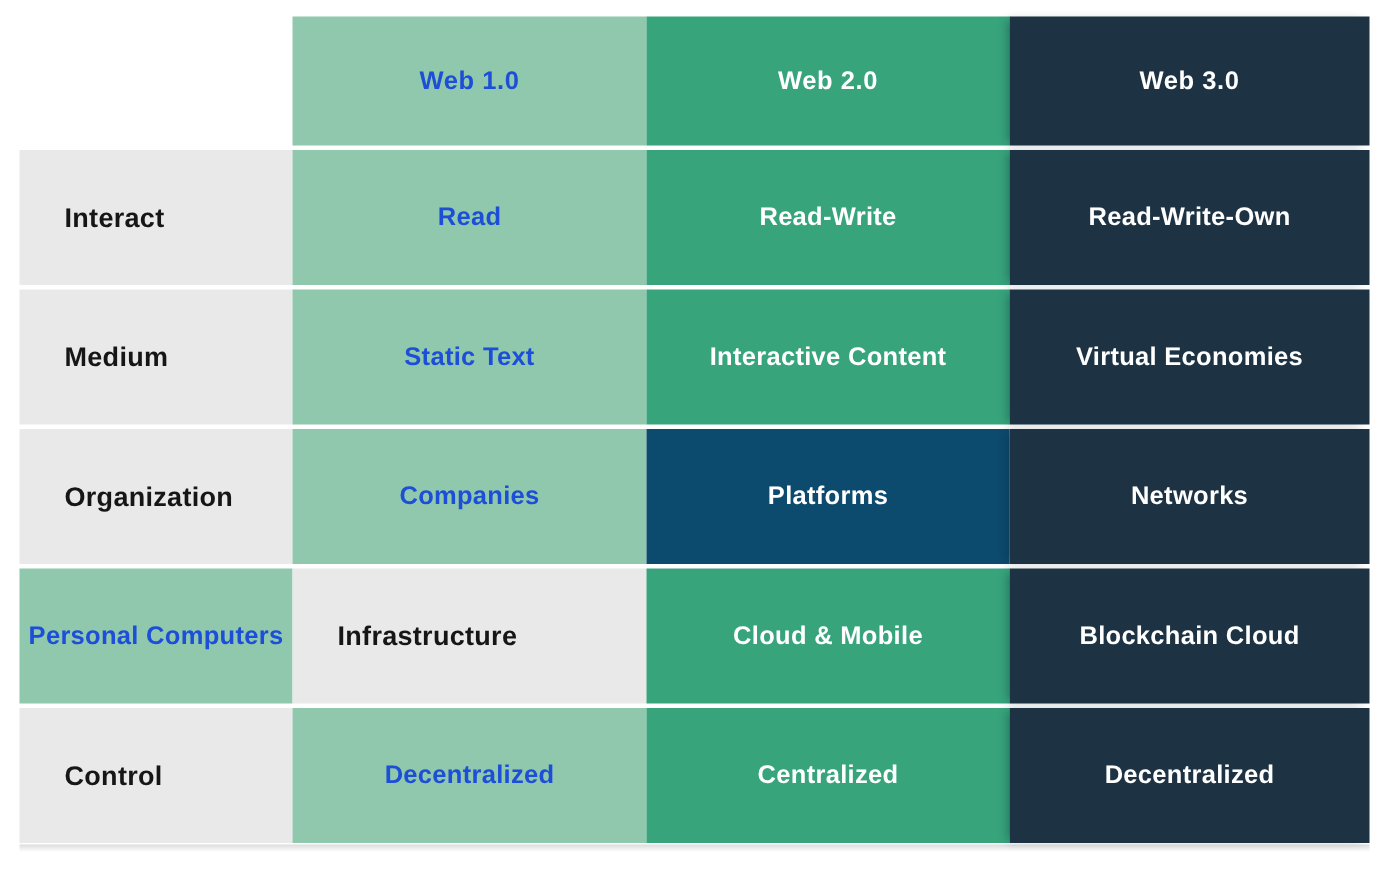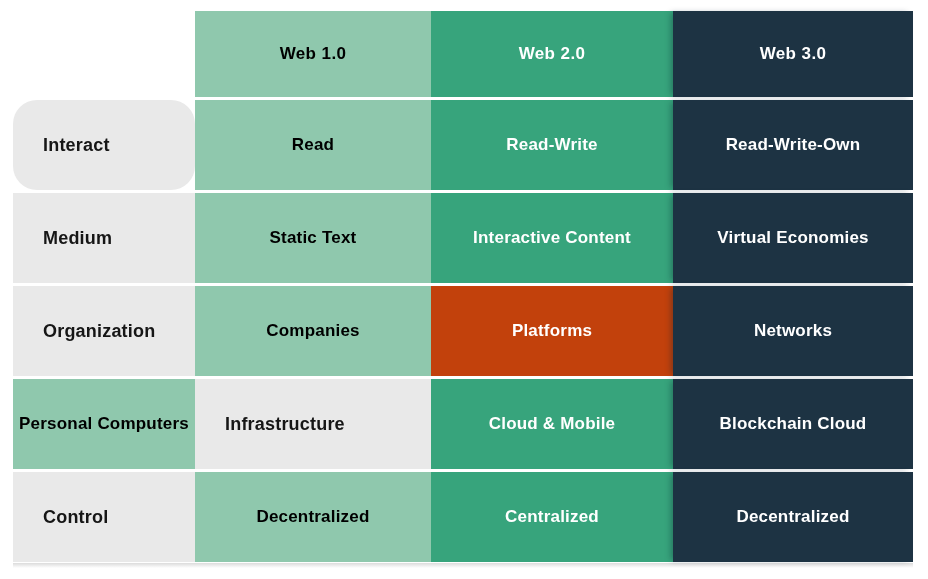--- a/index.html
+++ b/index.html
@@ -45,21 +45,21 @@
     font-size: 17px;
     letter-spacing: 0.4px;
   }
   .label-cell {
     justify-content: flex-start;
     padding-left: 30px;
     box-sizing: border-box;
     color: #161616;
     font-size: 18px;
   }
-  .col-w1 .cell-text { color: #000000; }
+  .col-w1 .cell-text { color: #1d4ed8; }
   .col-w3 {
     position: relative;
     z-index: 1;
     box-shadow: -4px 0 6px -2px rgba(10, 35, 45, 0.35);
   }
   .shadow-strip {
     position: absolute;
     left: 13px;
     top: 563px;
     width: 900px;
@@ -77,21 +77,21 @@
     <div class="cell header-cell col-w1" style="background: rgb(143, 200, 173);">
       <span class="cell-text">Web 1.0</span>
     </div>
     <div class="cell header-cell col-w2" style="background: rgb(55, 164, 124);">
       <span class="cell-text">Web 2.0</span>
     </div>
     <div class="cell header-cell col-w3" style="background: rgb(29, 51, 67);">
       <span class="cell-text">Web 3.0</span>
     </div>
 
-    <div class="cell label-cell" style="background: rgb(233, 233, 233); border-radius: 24px;">
+    <div class="cell label-cell" style="background: rgb(233, 233, 233);">
       <span class="cell-text">Interact</span>
     </div>
     <div class="cell col-w1" style="background: rgb(143, 200, 173);">
       <span class="cell-text">Read</span>
     </div>
     <div class="cell col-w2" style="background: rgb(55, 164, 124); justify-content: center;">
       <span class="cell-text">Read-Write</span>
     </div>
     <div class="cell col-w3" style="background: rgb(29, 51, 67);">
       <span class="cell-text">Read-Write-Own</span>
@@ -109,21 +109,21 @@
     <div class="cell col-w3" style="background: rgb(29, 51, 67);">
       <span class="cell-text">Virtual Economies</span>
     </div>
 
     <div class="cell label-cell" style="background: rgb(233, 233, 233);">
       <span class="cell-text">Organization</span>
     </div>
     <div class="cell col-w1" style="background: rgb(143, 200, 173);">
       <span class="cell-text">Companies</span>
     </div>
-    <div class="cell col-w2" style="background: #c2410c;">
+    <div class="cell col-w2" style="background: #0c4a6e;">
       <span class="cell-text">Platforms</span>
     </div>
     <div class="cell col-w3" style="background: rgb(29, 51, 67);">
       <span class="cell-text">Networks</span>
     </div>
 
     <div class="cell col-w1" style="background: rgb(143, 200, 173);">
       <span class="cell-text">Personal Computers</span>
     </div>
     <div class="cell label-cell" style="background: rgb(233, 233, 233);">

